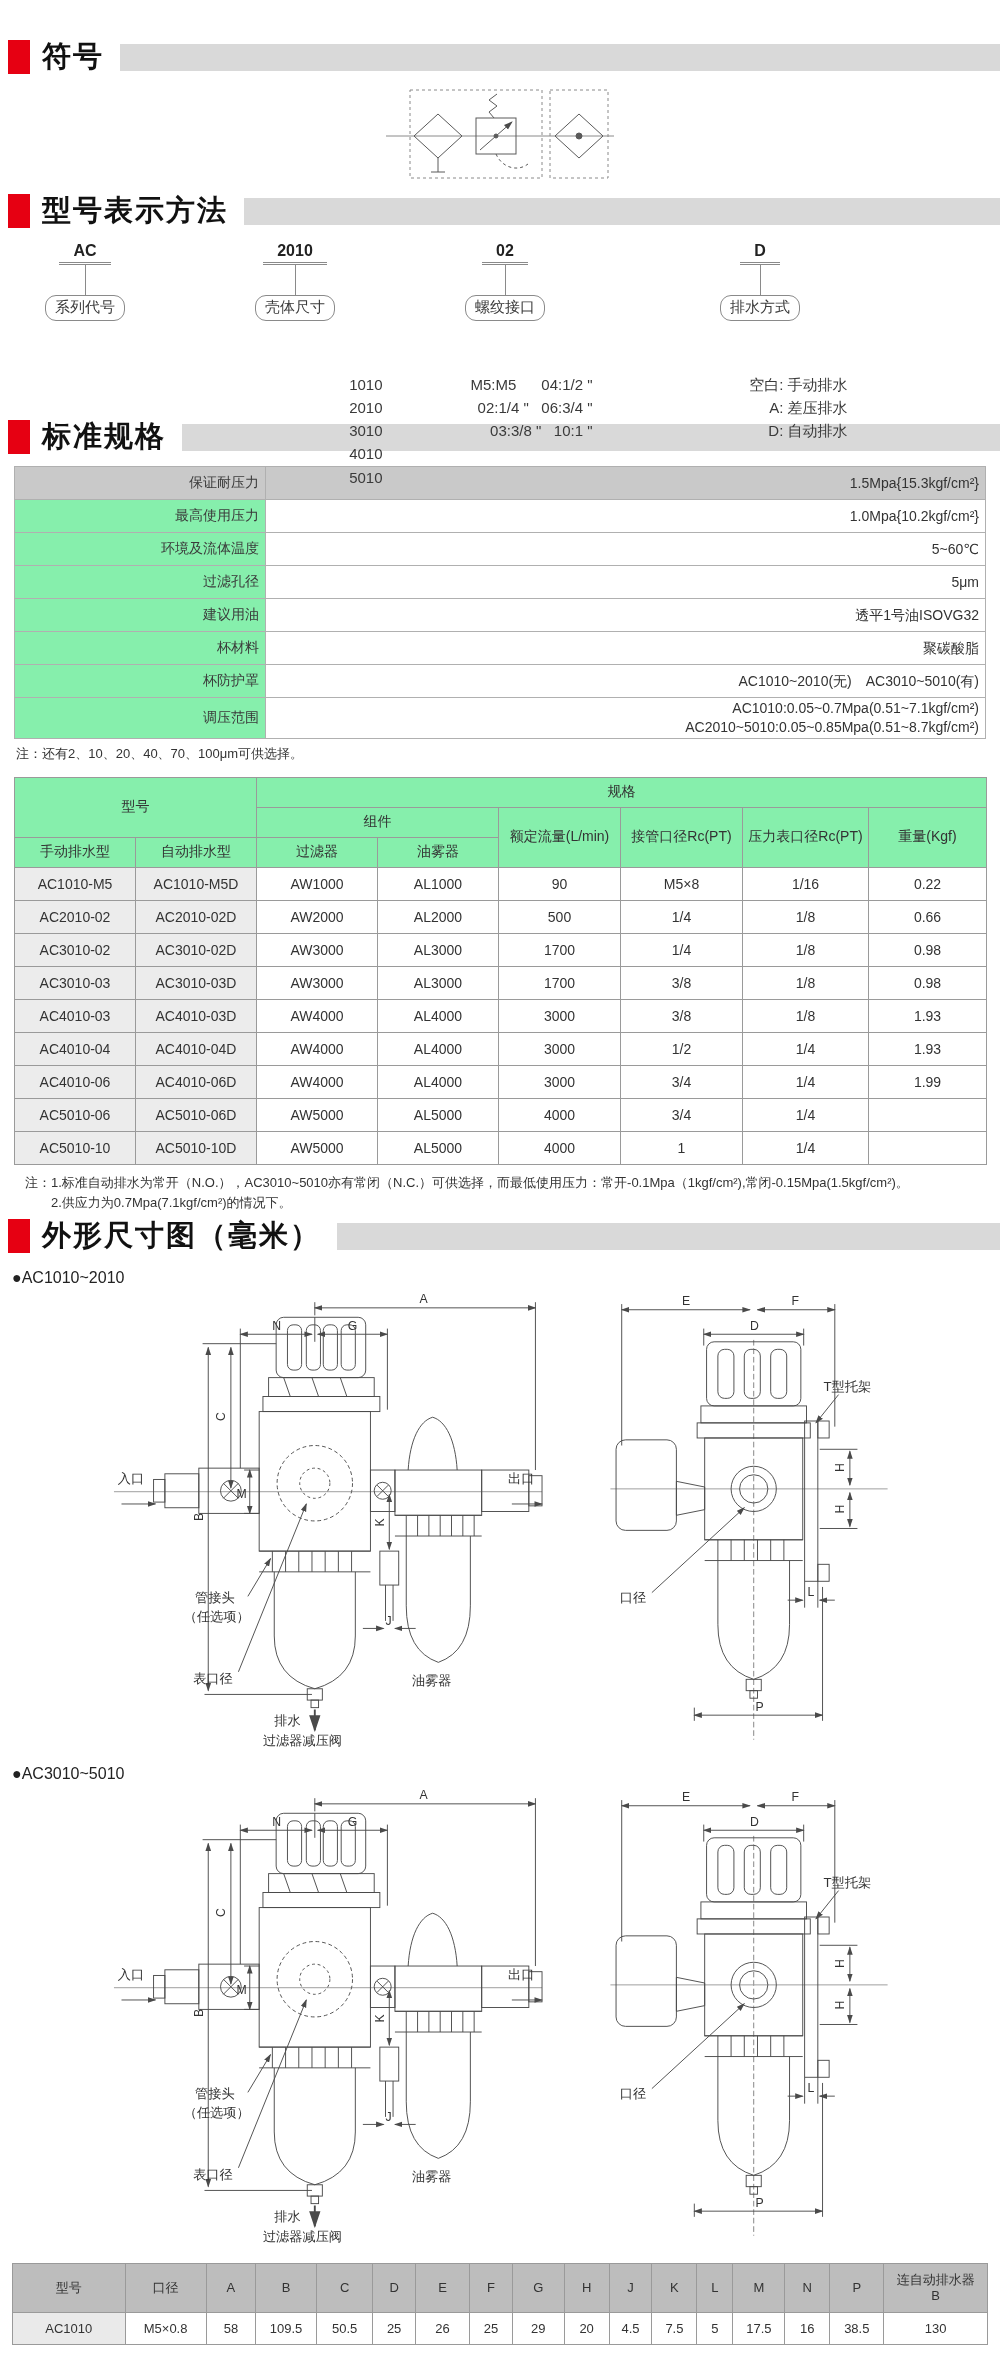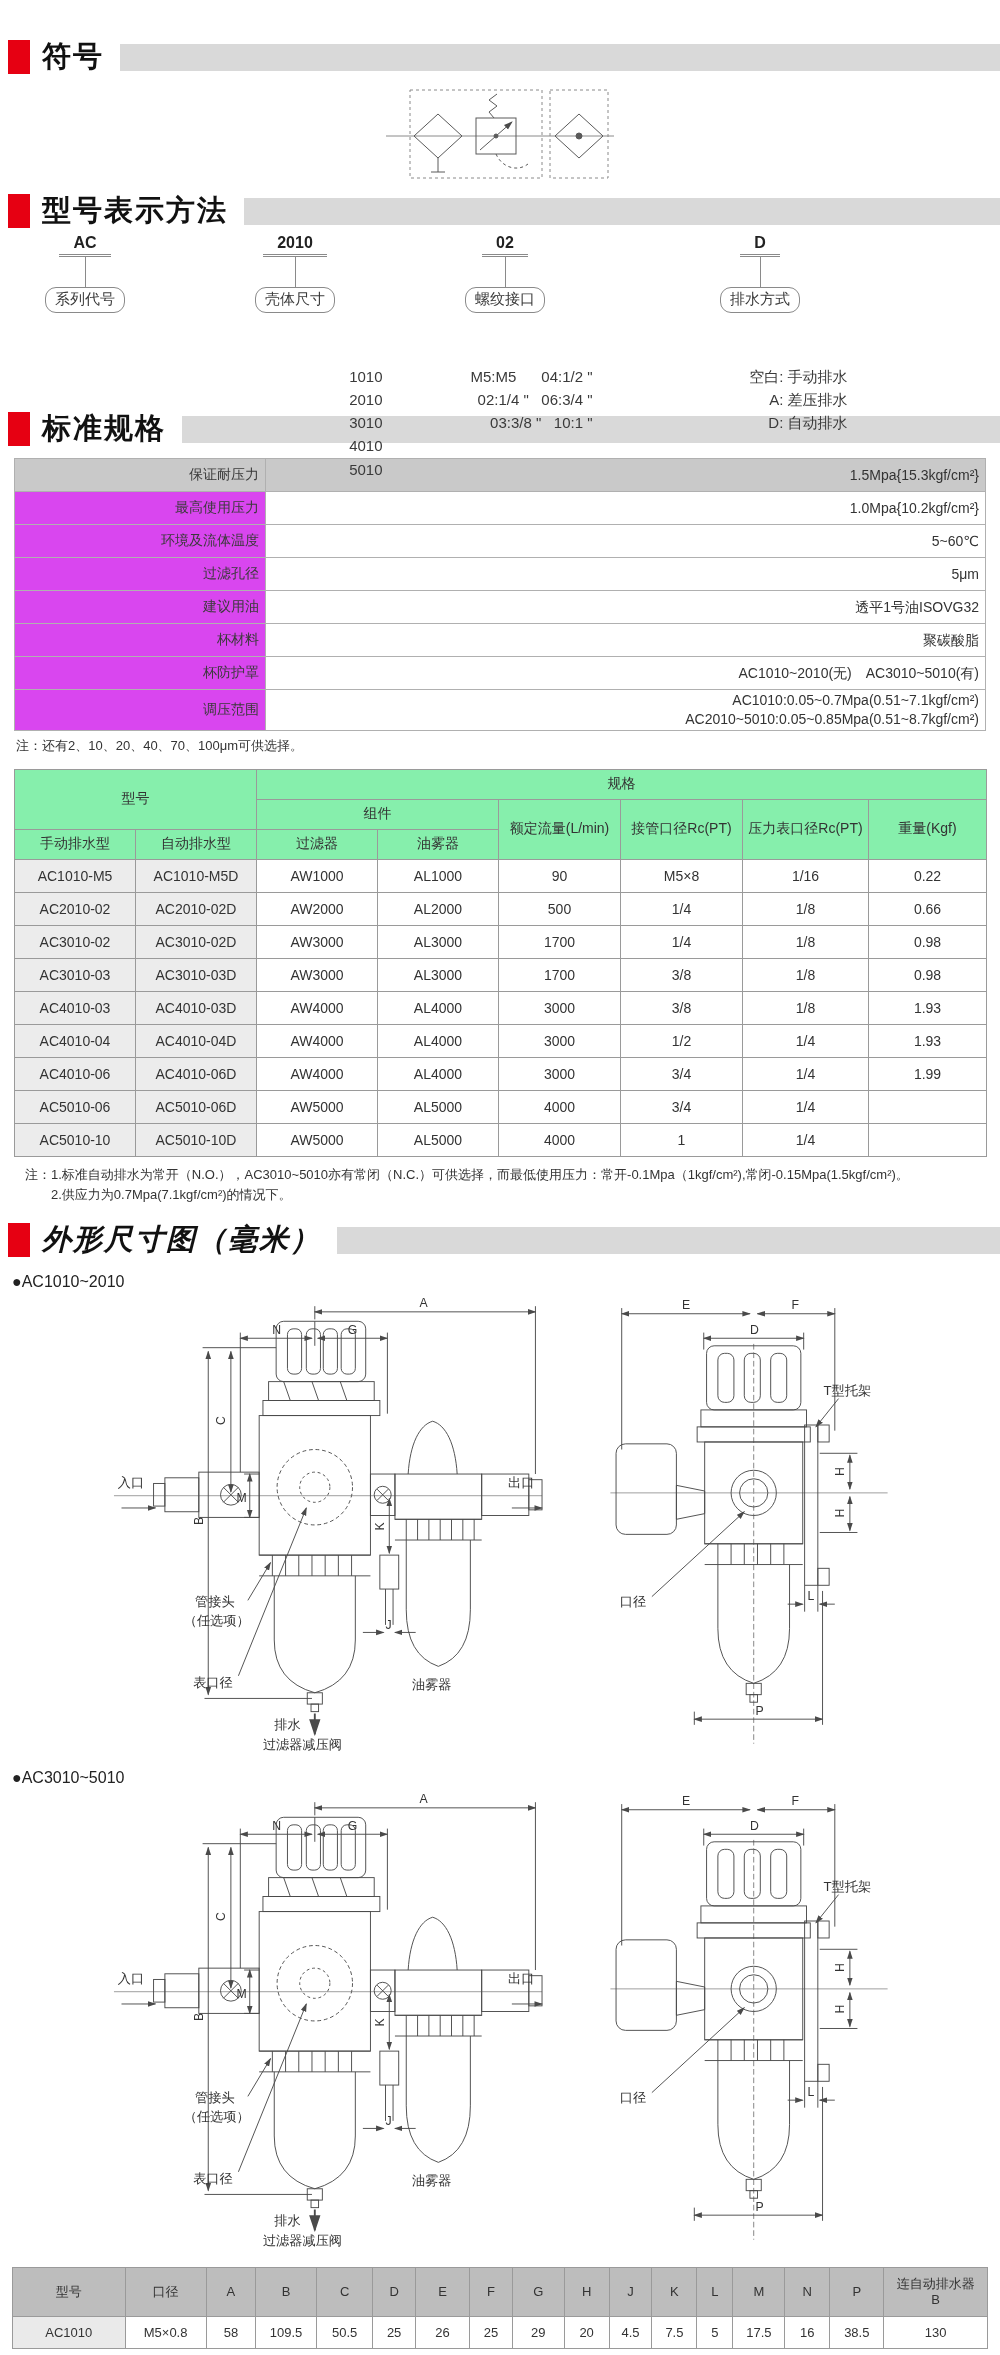--- a/index.html
+++ b/index.html
@@ -9,32 +9,32 @@
   }
   .page{position:relative;width:1000px;height:2355px;}
   
   .sec{display:flex;align-items:center;margin:0 0 0 8px;height:46px;}
   .sec .sq{width:22px;height:34px;background:#e60012;margin-right:12px;flex:0 0 auto;}
   .sec .sec-t{font-size:29px;font-weight:bold;color:#111;margin:0 16px 0 0;white-space:nowrap;letter-spacing:2px;}
   .sec .bar{flex:1;height:27px;background:#d9d9d9;}
   
   .symbol-wrap{display:flex;justify-content:center;margin:4px 0 2px 0;height:102px;}
   
-  .des{position:relative;height:172px;margin-top:0;font-size:15px;color:#3a3a3a;}
+  .des{position:relative;height:172px;margin-top:8px;font-size:15px;color:#3a3a3a;}
   .des-col{position:absolute;top:0;width:120px;display:flex;flex-direction:column;align-items:center;}
   .des-code{font-weight:bold;font-size:16px;color:#222;border-bottom:3px double #8a8a8a;padding:0 14px 2px 14px;}
   .des-tick{width:1px;height:30px;background:#8a8a8a;}
   .des-box{border:1px solid #8a8a8a;border-radius:11px;padding:2px 9px 3px 9px;white-space:nowrap;background:#fff;}
   .des-opts{width:175px;margin-top:5px;text-align:right;line-height:1.55;white-space:pre;}
   .des-opts div{white-space:pre;}
   
   table{border-collapse:collapse;}
   .spec-tbl{width:972px;margin:6px 0 0 14px;font-size:14px;}
   .spec-tbl td{border:1px solid #b0b0b0;text-align:right;height:30px;padding:1px 6px;}
-  .spec-tbl td.lab{background:#d946ef;width:238px;color:#3a3a3a;}
+  .spec-tbl td.lab{background:#86efac;width:238px;color:#3a3a3a;}
   .spec-tbl tr.first td{background:#c9c9c9;}
   .pre{white-space:pre-line;line-height:1.35;}
   .tbl-note{margin:6px 0 0 16px;font-size:13px;color:#333;}
   
   .model-tbl{width:972px;margin:14px 0 0 14px;font-size:14px;table-layout:fixed;}
   .model-tbl th,.model-tbl td{border:1px solid #9a9a9a;text-align:center;padding:2px 2px;font-weight:normal;}
   .model-tbl thead th{background:#86efac;color:#333;height:25px;}
   .model-tbl tbody td{height:28px;background:#fff;}
   .model-tbl tbody td.mcol{background:#ececec;}
   .model-notes{margin:8px 0 0 25px;font-size:13px;line-height:1.55;color:#333;}
@@ -309,21 +309,21 @@
           <td></td>
         </tr>
 
     </tbody>
   </table>
   <div class="model-notes">
     <div>注：1.标准自动排水为常开（N.O.），AC3010~5010亦有常闭（N.C.）可供选择，而最低使用压力：常开-0.1Mpa（1kgf/cm²),常闭-0.15Mpa(1.5kgf/cm²)。</div>
     <div class="n2">2.供应力为0.7Mpa(7.1kgf/cm²)的情况下。</div>
   </div>
 
-  <div class="sec" style="margin-top:12px;font-style:italic;">
+  <div class="sec" style="margin-top:0;">
     <span class="sq"></span>
     <h2 class="sec-t">外形尺寸图（毫米）</h2>
     <span class="bar"></span>
   </div>
 
   <div class="dwg-label">●AC1010~2010</div>
 
   <div class="dwg-row">
 
     <svg width="452" height="462" viewBox="0 0 470 490">

